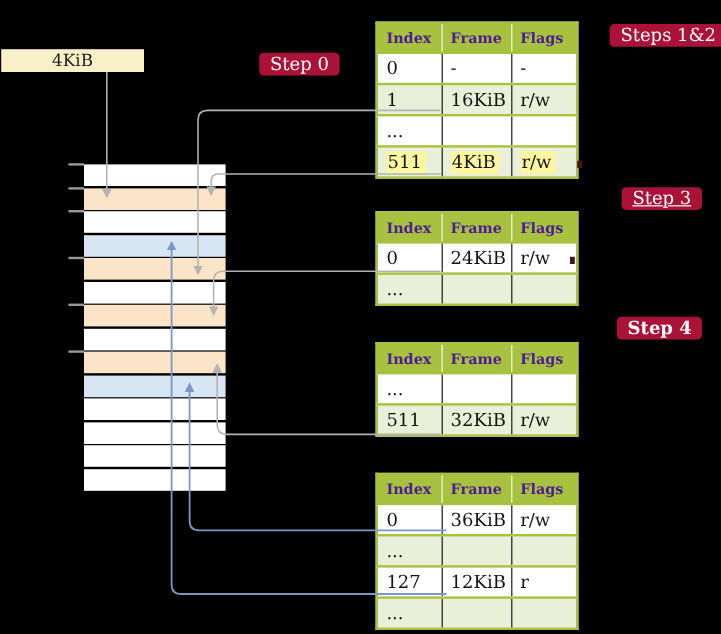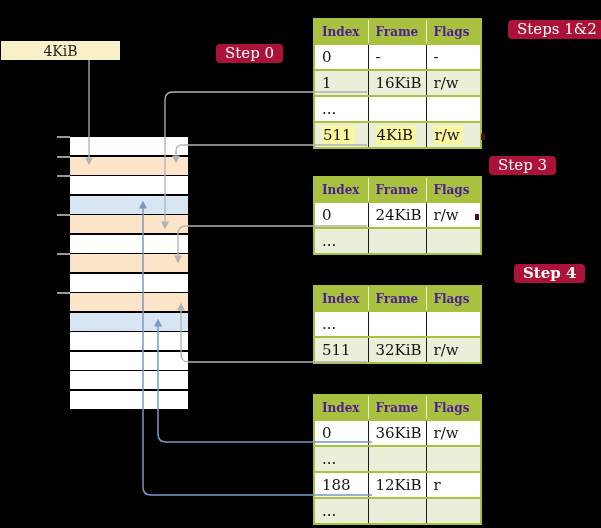--- a/index.html
+++ b/index.html
@@ -15,21 +15,21 @@
     display:flex;align-items:center;justify-content:center;
   }
   
   .badge{
     position:absolute;background:var(--badge-red);color:#fff;
     font-size:15px;line-height:17px;padding:1px 9px;border-radius:4px;
     white-space:nowrap;z-index:6;
   }
   #badge-step0{left:188px;top:44px;margin-left:28px;}
   #badge-steps12{left:508px;top:20px;}
-  #badge-step3{left:489px;top:156px;}
+  #badge-step3{left:518px;top:156px;text-decoration:underline;}
   #badge-step4{left:514px;top:264px;font-weight:bold;}
   
   #stack{
     position:absolute;left:70px;top:137px;width:118px;
     display:flex;flex-direction:column;z-index:1;
   }
   .stack-cell{height:18px;margin-bottom:1.5px;}
   .tick{position:absolute;left:57px;width:13px;height:2px;background:var(--tick-gray);z-index:2;}
   
   .pt{
@@ -202,21 +202,21 @@
         <td>0</td>
         <td>36KiB</td>
         <td>r/w</td>
       </tr>
       <tr class="shade">
         <td>...</td>
         <td></td>
         <td></td>
       </tr>
       <tr>
-        <td>188</td>
+        <td>127</td>
         <td>12KiB</td>
         <td>r</td>
       </tr>
       <tr class="shade">
         <td>...</td>
         <td></td>
         <td></td>
       </tr>
     </tbody>
   </table>

